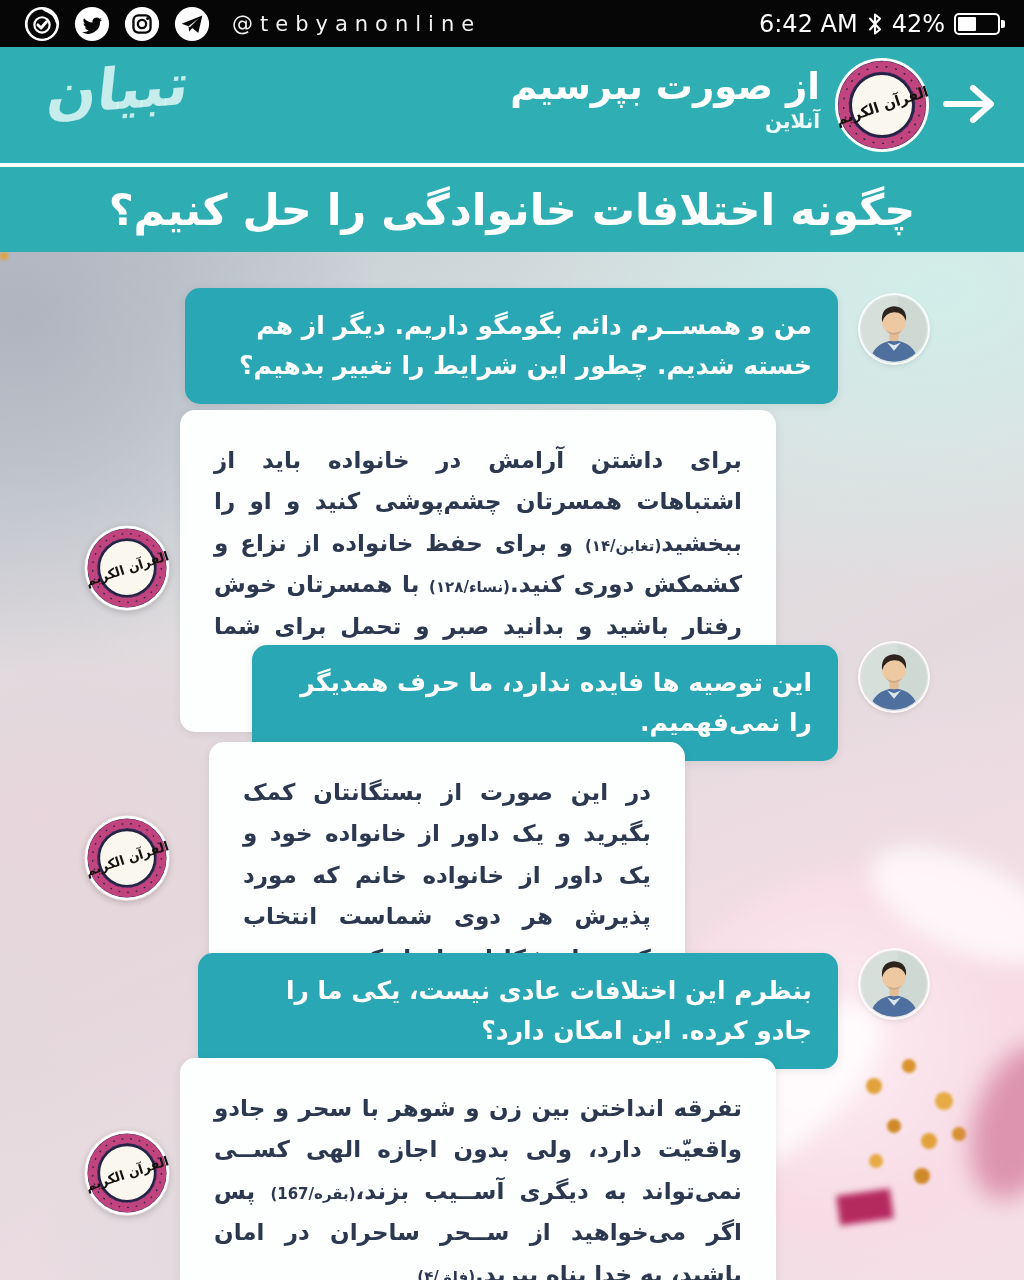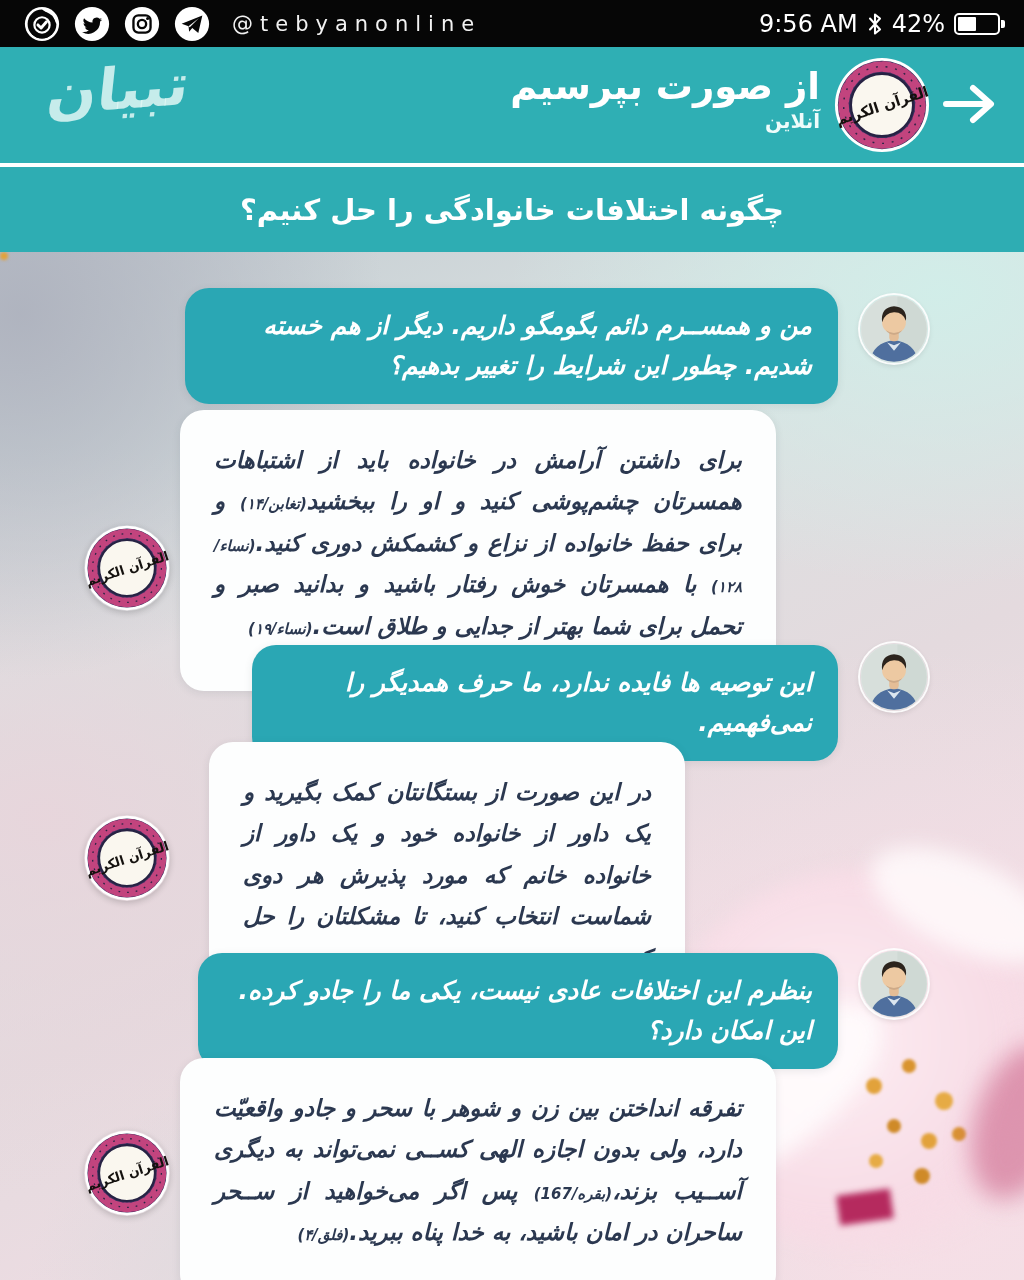--- a/index.html
+++ b/index.html
@@ -24,21 +24,21 @@
   .back-arrow{position:absolute;right:26px;top:34px;width:58px;height:46px;cursor:pointer;}
   .quran-logo-h{position:absolute;right:94px;top:10px;width:96px;height:96px;}
   .titles{position:absolute;right:204px;top:18px;text-align:right;direction:rtl;color:#fff;}
   .app-title{font-size:37px;font-weight:bold;line-height:1.2;}
   .app-sub{font-size:20px;font-weight:bold;color:#eefcfb;}
   .separator{position:absolute;top:163px;left:0;width:1024px;height:4px;background:#fff;}
 
   
   .question{position:absolute;top:167px;left:0;width:1024px;height:85px;background:#2eadb3;
             display:flex;align-items:center;justify-content:center;}
-  .question h1{margin:0;font-size:29px;font-weight:bold;color:#fff;direction:rtl;}
+  .question h1{margin:0;font-size:43px;font-weight:bold;color:#fff;direction:rtl;}
 
   
   .chat{position:absolute;top:252px;left:0;width:1024px;height:1028px;overflow:hidden;
         background:
           radial-gradient(620px 420px at 92% 4%, rgba(209,238,233,.95), rgba(209,238,233,0) 70%),
           radial-gradient(520px 520px at 2% 6%, rgba(173,177,189,.9), rgba(173,177,189,0) 70%),
           radial-gradient(700px 520px at 4% 55%, rgba(233,212,219,.85), rgba(233,212,219,0) 72%),
           radial-gradient(900px 680px at 88% 88%, rgba(248,223,231,.95), rgba(248,223,231,0) 75%),
           radial-gradient(620px 360px at 45% 100%, rgba(205,216,216,.9), rgba(205,216,216,0) 70%),
           linear-gradient(155deg,#c3cad0 0%,#d9e1e1 28%,#e4dade 55%,#f0dde4 80%,#ecdfe3 100%);}
@@ -51,22 +51,22 @@
                 transform:rotate(24deg);background:rgba(255,250,252,.85);}
   .stamen{left:0;top:0;width:8px;height:8px;border-radius:50%;background:#e2a23b;filter:blur(1.5px);
           box-shadow:870px 830px 0 4px #e2a23b, 905px 810px 0 3px #d9942f, 940px 845px 0 5px #e6ab45,
                      890px 870px 0 3px #cf8a28, 925px 885px 0 4px #e2a23b, 955px 878px 0 3px #d9942f,
                      872px 905px 0 3px #e6ab45, 918px 920px 0 4px #cf8a28;}
   .magenta{left:838px;top:940px;width:54px;height:30px;background:#b52a5e;transform:rotate(-8deg);filter:blur(3px);}
   .petal-dark{left:975px;top:790px;width:90px;height:160px;border-radius:50%;transform:rotate(18deg);
               background:rgba(200,90,130,.55);filter:blur(12px);}
 
   
-  .bubble{position:absolute;box-sizing:border-box;border-radius:24px;direction:rtl;
-          box-shadow:0 2px 8px rgba(40,60,70,.10);font-style:italic;}
+  .bubble{position:absolute;box-sizing:border-box;border-radius:15px;direction:rtl;
+          box-shadow:0 2px 8px rgba(40,60,70,.10);}
   .user-b{background:#2aa7b4;color:#fff;font-weight:bold;font-size:25px;line-height:1.6;
           padding:18px 26px;text-align:right;}
   .bot-b{background:#fdfefe;color:#2b3850;font-weight:bold;font-size:23px;line-height:1.8;
          padding:30px 34px 44px;text-align:justify;}
   .bot-b .ref{font-size:15px;}
   .m1{top:36px;right:186px;width:653px;}
   .m2{top:393px;right:186px;width:586px;margin-left:36px;}
   .m3{top:701px;right:186px;width:640px;}
   .b1{top:158px;left:180px;width:596px;}
   .b2{top:490px;left:180px;width:476px;margin-left:29px;}
@@ -136,21 +136,21 @@
         <circle cx="26.2" cy="13.8" r="1.7" fill="#070707"></circle>
       </svg>
       <svg class="sicon" viewBox="0 0 40 40">
         <circle cx="20" cy="20" r="19" fill="#fff"></circle>
         <path d="M8.5 19.8 L31.5 10.5 L27 30 L20.3 24.4 L16.8 28.6 L16.2 22.4 Z" fill="#070707"></path>
         <path d="M16.2 22.4 L27.8 13.2 L17.5 23.6 Z" fill="#fff"></path>
       </svg>
     </div>
     <div class="handle">@tebyanonline</div>
     <div class="status-right">
-      <span>9:56 AM</span>
+      <span>6:42 AM</span>
       <svg width="16" height="26" viewBox="0 0 16 26">
         <path d="M3 7.5 L13 18.5 L8 22.5 L8 3.5 L13 7.5 L3 18.5" fill="none" stroke="#fff" stroke-width="2.1" stroke-linecap="round" stroke-linejoin="round"></path>
       </svg>
       <span>42%</span>
       <span class="batt">
           <span class="lvl"></span>
         </span>
     </div>
   </header>
 

